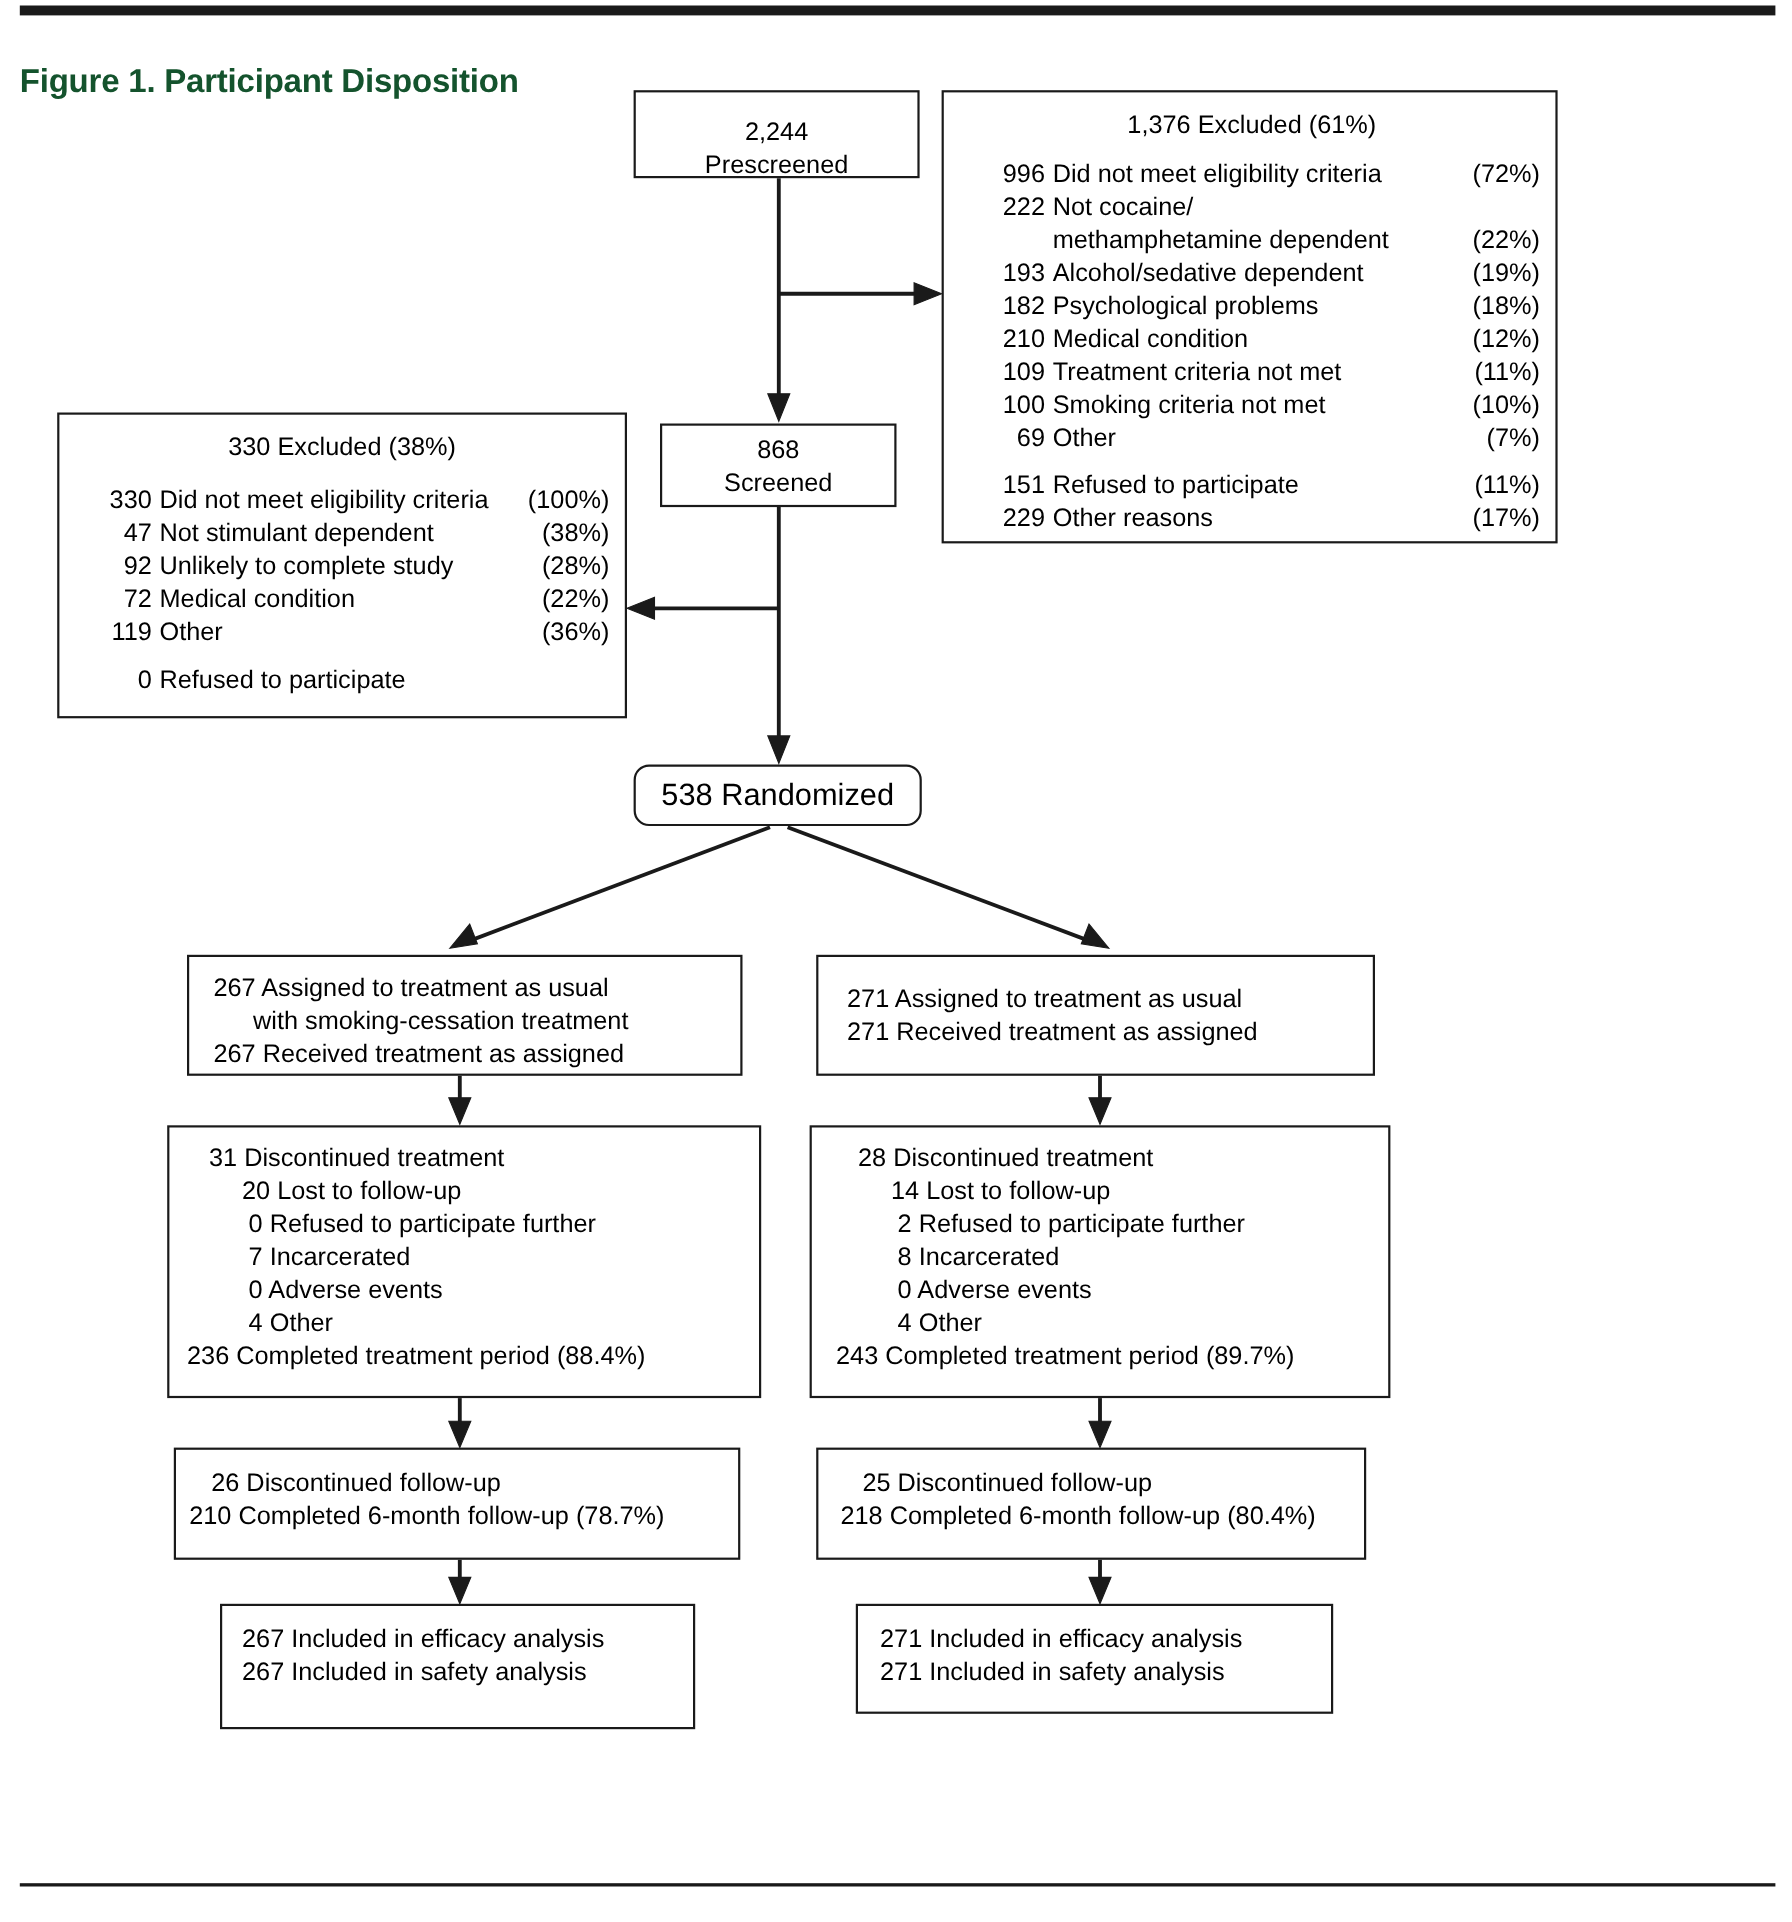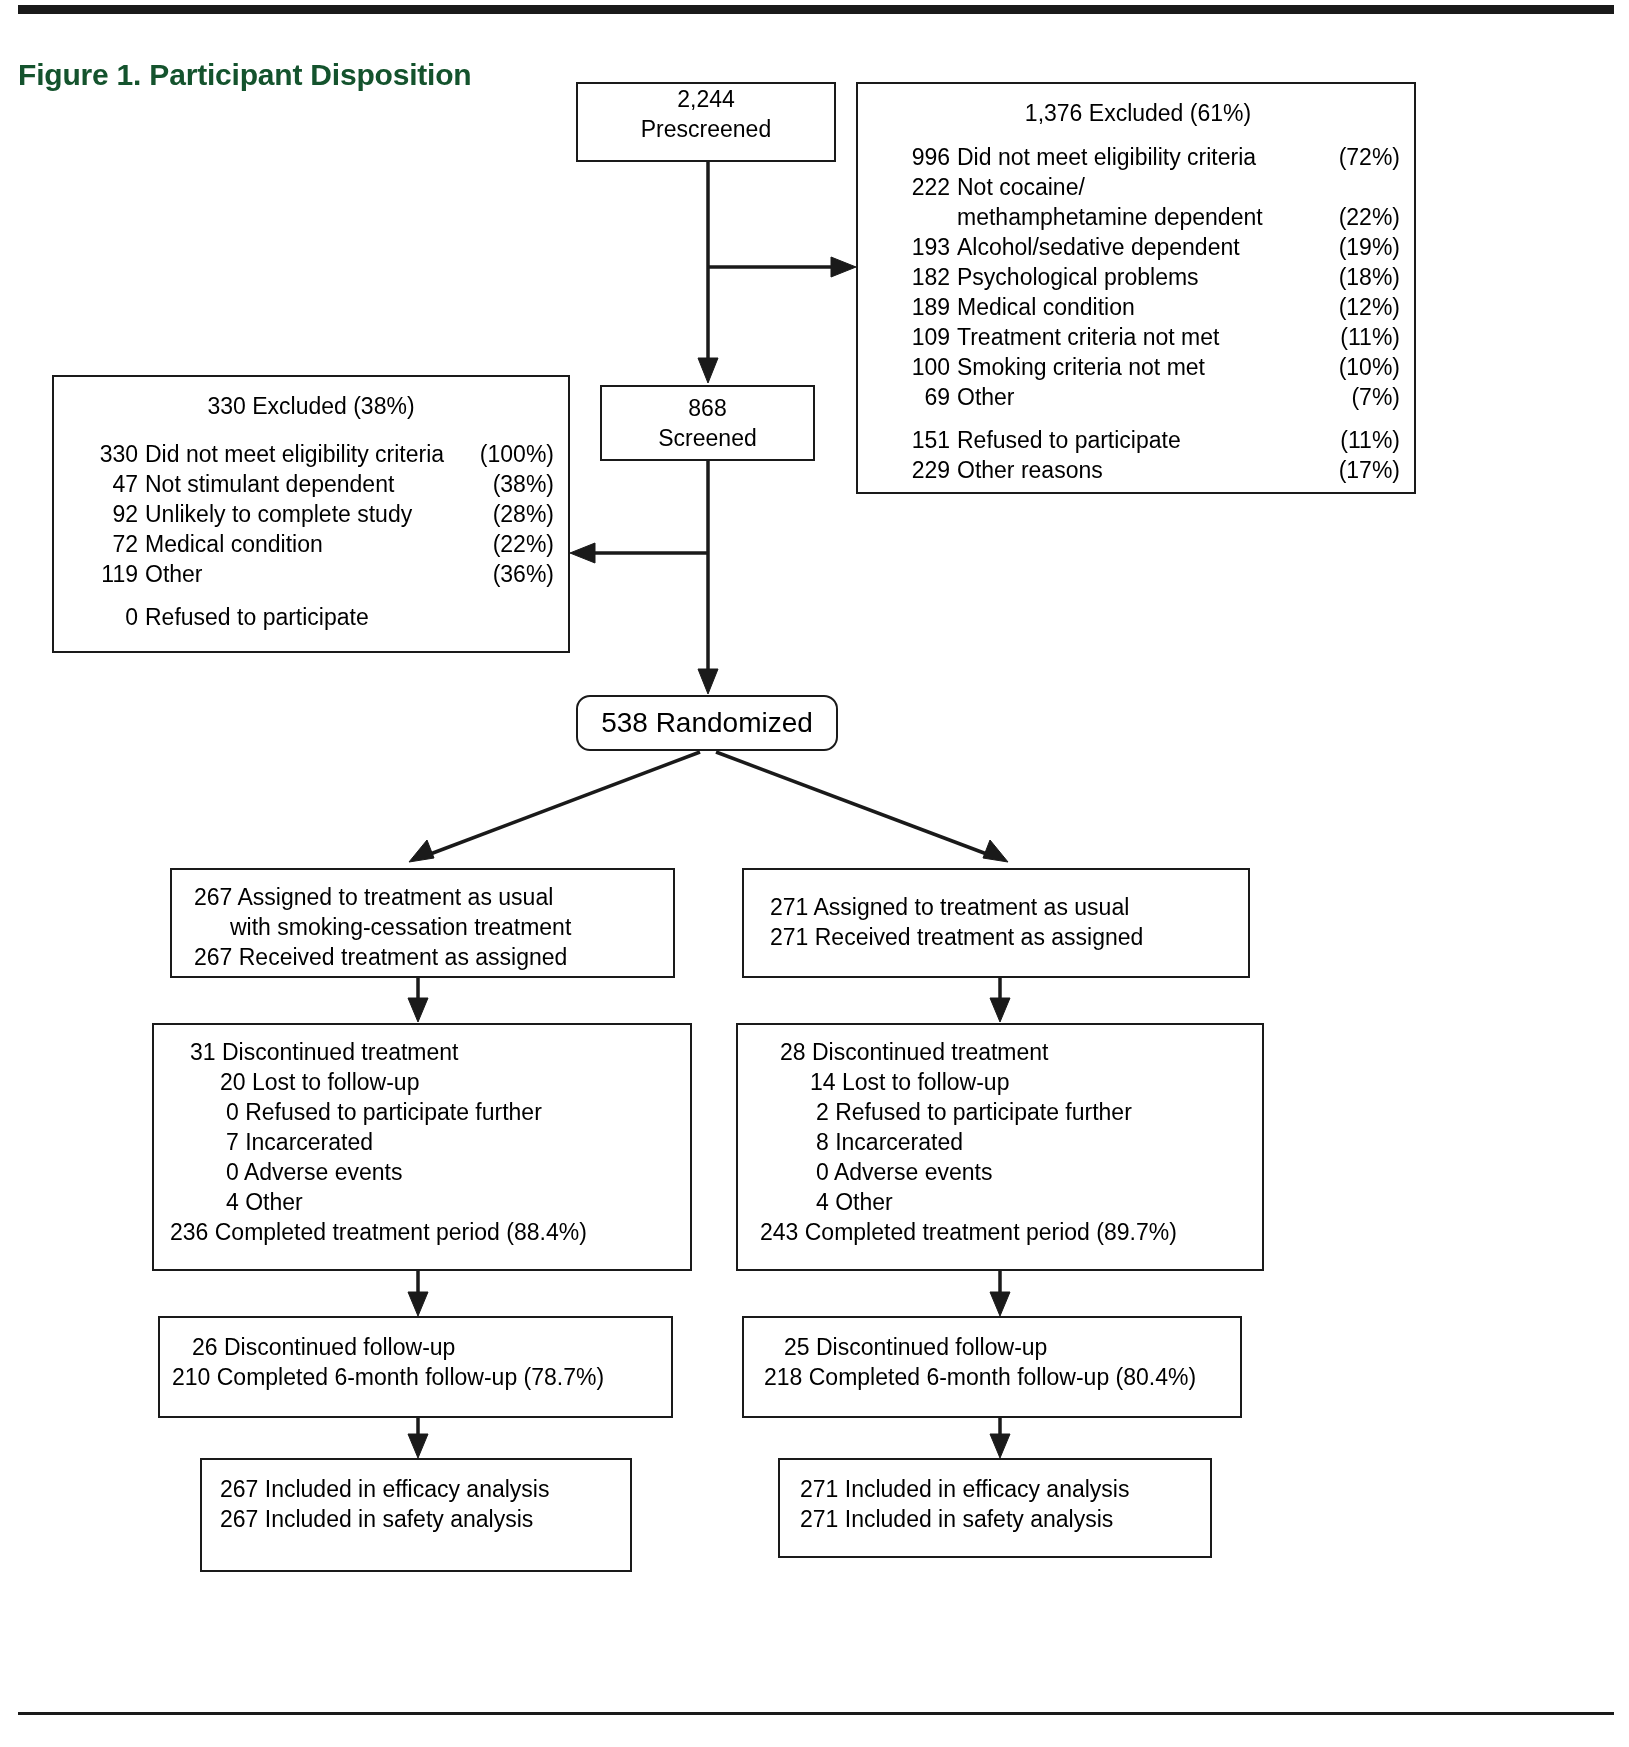--- a/index.html
+++ b/index.html
@@ -89,21 +89,21 @@
 </head>
 <body>
 
 <div id="page">
 
   <div class="rule-top"></div>
 
   <div class="fig-title">Figure 1. Participant Disposition</div>
 
   <div class="box" style="left:576px; top:82px; width:260px; height:80px;">
-    <div class="hdr" style="margin-top:0;">2,244</div>
+    <div class="hdr" style="margin-top:20px;">2,244</div>
     <div class="hdr">Prescreened</div>
   </div>
 
   <div class="box" style="left:856px; top:82px; width:560px; height:412px; padding:14px 14px 0 18px;">
     <div class="hdr" style="margin-bottom:14px;">1,376 Excluded (61%)</div>
     <div id="ep-list">
         <div class="row">
           <span class="num" style="width: 74px; padding-left: 0px; box-sizing: border-box;">996</span>
           <span class="txt">Did not meet eligibility criteria</span>
           <span class="pct" style="width: 86px;">(72%)</span>
@@ -122,21 +122,21 @@
           <span class="num" style="width: 74px; padding-left: 34px; box-sizing: border-box;">193</span>
           <span class="txt">Alcohol/sedative dependent</span>
           <span class="pct" style="width: 86px;">(19%)</span>
         </div>
         <div class="row">
           <span class="num" style="width: 74px; padding-left: 34px; box-sizing: border-box;">182</span>
           <span class="txt">Psychological problems</span>
           <span class="pct" style="width: 86px;">(18%)</span>
         </div>
         <div class="row">
-          <span class="num" style="width: 74px; padding-left: 34px; box-sizing: border-box;">189</span>
+          <span class="num" style="width: 74px; padding-left: 34px; box-sizing: border-box;">210</span>
           <span class="txt">Medical condition</span>
           <span class="pct" style="width: 86px; text-align: right;">(12%)</span>
         </div>
         <div class="row">
           <span class="num" style="width: 74px; padding-left: 34px; box-sizing: border-box;">109</span>
           <span class="txt">Treatment criteria not met</span>
           <span class="pct" style="width: 86px;">(11%)</span>
         </div>
         <div class="row">
           <span class="num" style="width: 74px; padding-left: 34px; box-sizing: border-box;">100</span>

